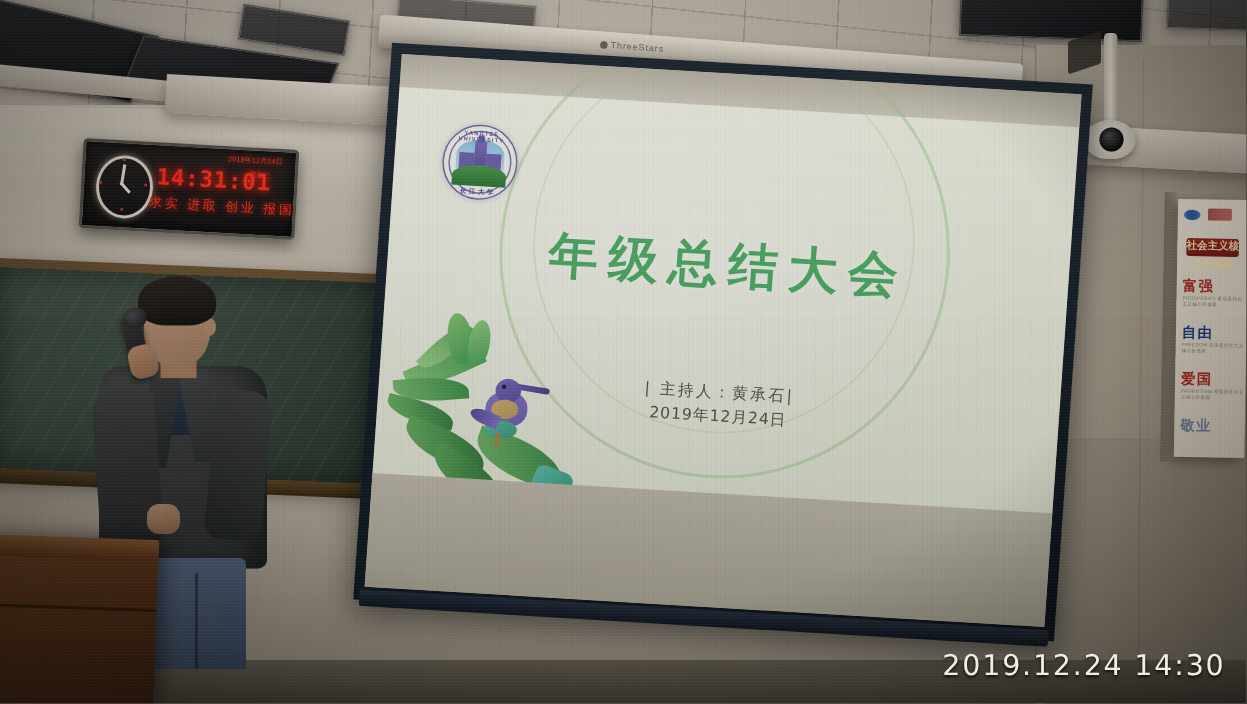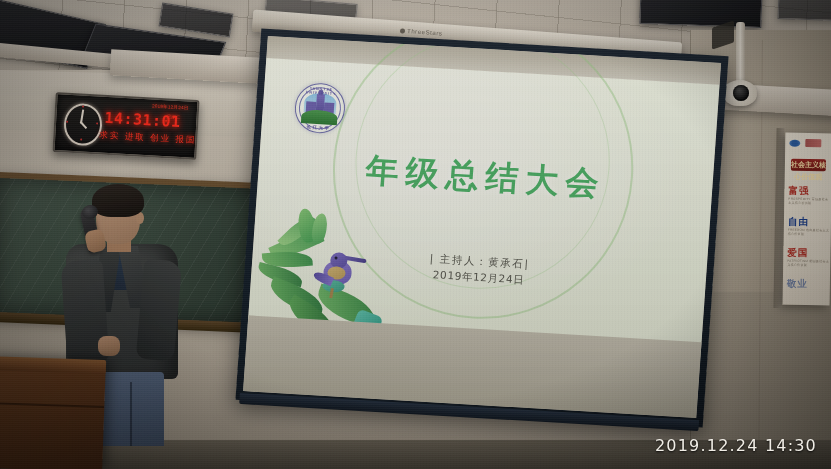--- a/index.html
+++ b/index.html
@@ -221,21 +221,21 @@
     background:linear-gradient(180deg,#6e675a,#4d483e);}
 
   
   .vignette{position:absolute;left:0;top:0;width:831px;height:469px;pointer-events:none;
     background:radial-gradient(ellipse at 50% 45%,rgba(0,0,0,0) 52%,rgba(0,0,0,.42) 100%);}
   .warm{position:absolute;left:0;top:0;width:831px;height:469px;pointer-events:none;
     background:linear-gradient(180deg,rgba(60,45,25,.10),rgba(30,22,12,.22));mix-blend-mode:multiply;}
   .noise{position:absolute;left:0;top:0;width:831px;height:469px;pointer-events:none;opacity:.05;
     background-image:repeating-linear-gradient(0deg,rgba(255,255,255,.5) 0 1px,transparent 1px 2px),
                      repeating-linear-gradient(90deg,rgba(0,0,0,.4) 0 1px,transparent 1px 3px);}
-  .stamp{position:absolute;right:14px;bottom:14px;font-size:16px;letter-spacing:1.2px;
+  .stamp{position:absolute;right:14px;bottom:14px;font-size:19px;letter-spacing:1.2px;
     color:#f0ede6;font-family:"DejaVu Sans",sans-serif;text-shadow:0 1px 2px rgba(0,0,0,.8);}
 </style>
 </head>
 <body>
 
 <div id="scene">
 
   <div class="ceiling">
     <div class="ceiling-grid"></div>
   </div>

